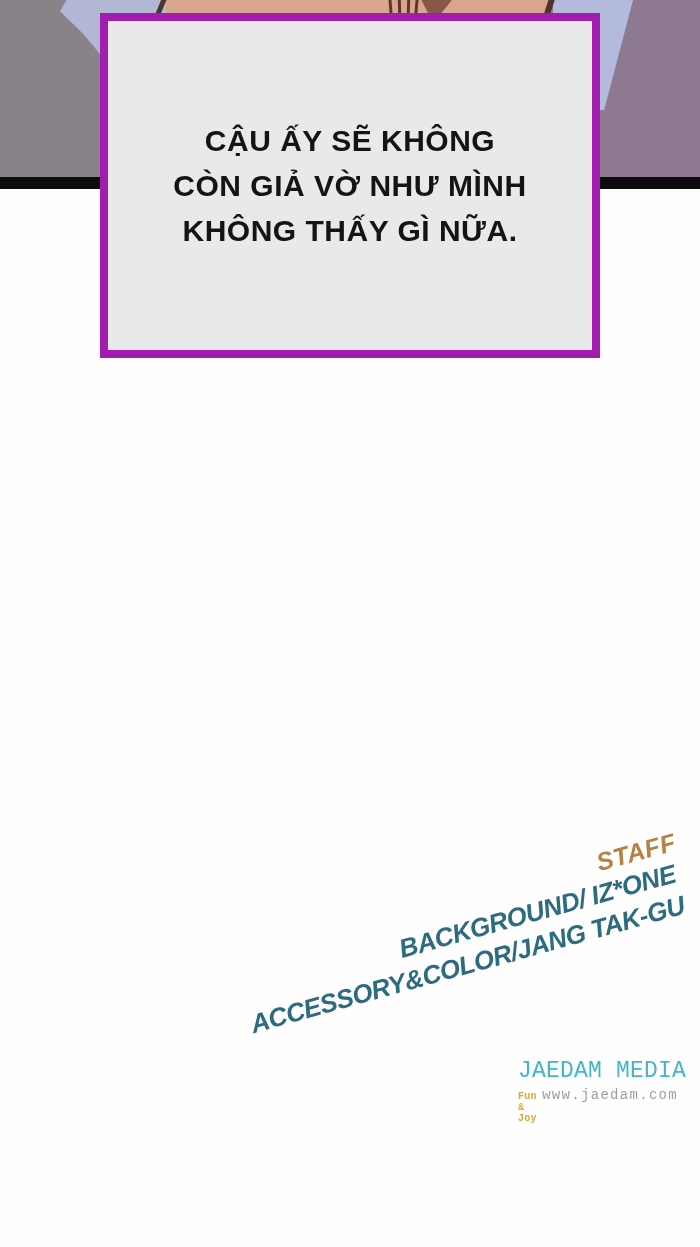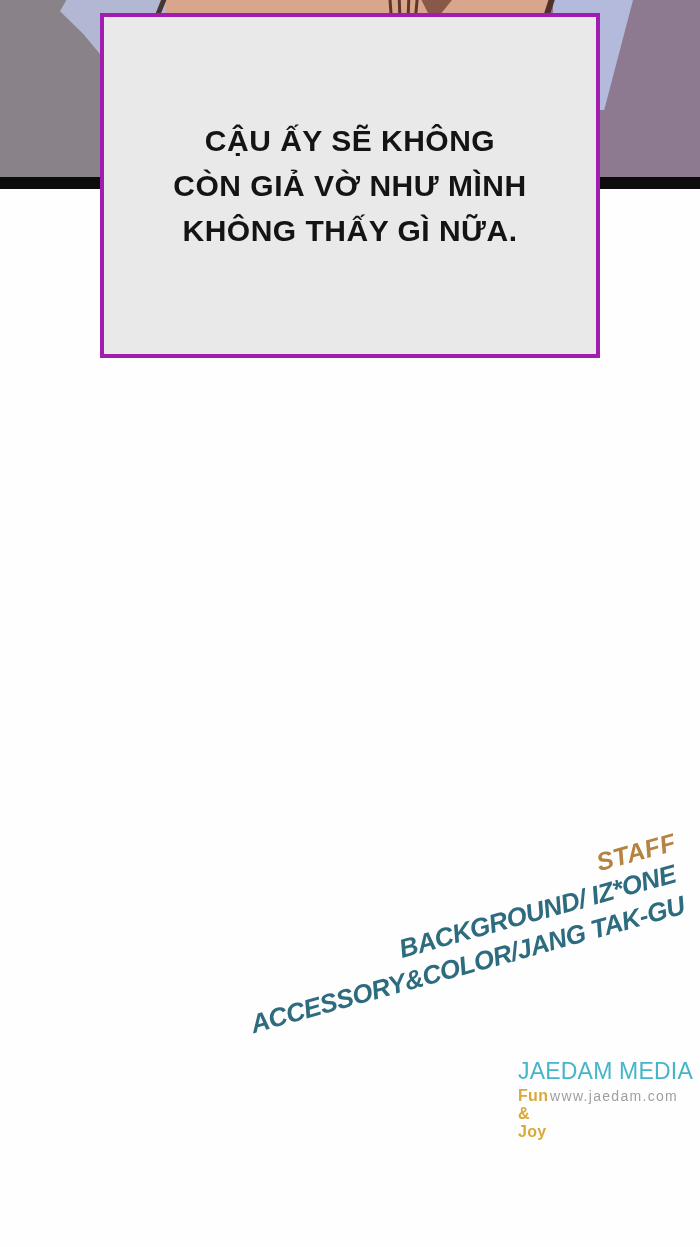--- a/index.html
+++ b/index.html
@@ -54,21 +54,21 @@
     clip-path:polygon(10% 0,100% 0,62% 100%,34% 100%);
   }
   .panel-bottom-border{
     position:absolute;left:0;top:177px;width:700px;height:12px;
     background:#0c0c0c;
   }
 
   
   .dialogue-box{
     position:absolute;left:100px;top:13px;width:500px;height:345px;
-    box-sizing:border-box;border:4px solid #a21caf;background:#e9e9e9;
+    box-sizing:border-box;border:8px solid #a21caf;background:#e9e9e9;
     display:flex;align-items:center;justify-content:center;
     z-index:5;
   }
   .dialogue-text{
     text-align:center;
     font-family:"Liberation Sans", sans-serif;
     font-weight:700;
     font-size:30px;line-height:45px;letter-spacing:0.5px;
     color:#141414;
   }
@@ -85,31 +85,31 @@
     transform:rotate(-15.5deg);
     transform-origin:100% 50%;
     white-space:nowrap;
   }
   .credit-heading{font-size:25px;line-height:30px;letter-spacing:0.5px;}
   .credit-item{font-size:26px;line-height:34px;letter-spacing:-0.5px;}
 
   
   .publisher{
     position:absolute;top:1060px;right:22px;width:160px;
-    font-family:Liberation Sans, sans-serif;
+    font-family:Liberation Mono, monospace;
   }
   .publisher-name{
     font-size:23px;line-height:1;letter-spacing:0.2px;font-weight:400;
     white-space:nowrap;text-align:right;
   }
   .publisher-sub{
     display:flex;justify-content:space-between;align-items:baseline;
     margin-top:4px;
   }
-  .publisher-tagline{font-size:16px;font-weight:700;letter-spacing:0.3px;}
+  .publisher-tagline{font-size:10px;font-weight:700;letter-spacing:0.3px;}
   .publisher-website{font-size:14px;letter-spacing:1.3px;}
 </style>
 </head>
 <body>
 
 <div class="panel">
   <div class="panel-right-bg"></div>
   <div class="panel-skin"></div>
   <div class="clothing-left"></div>
   <div class="clothing-right"></div>

